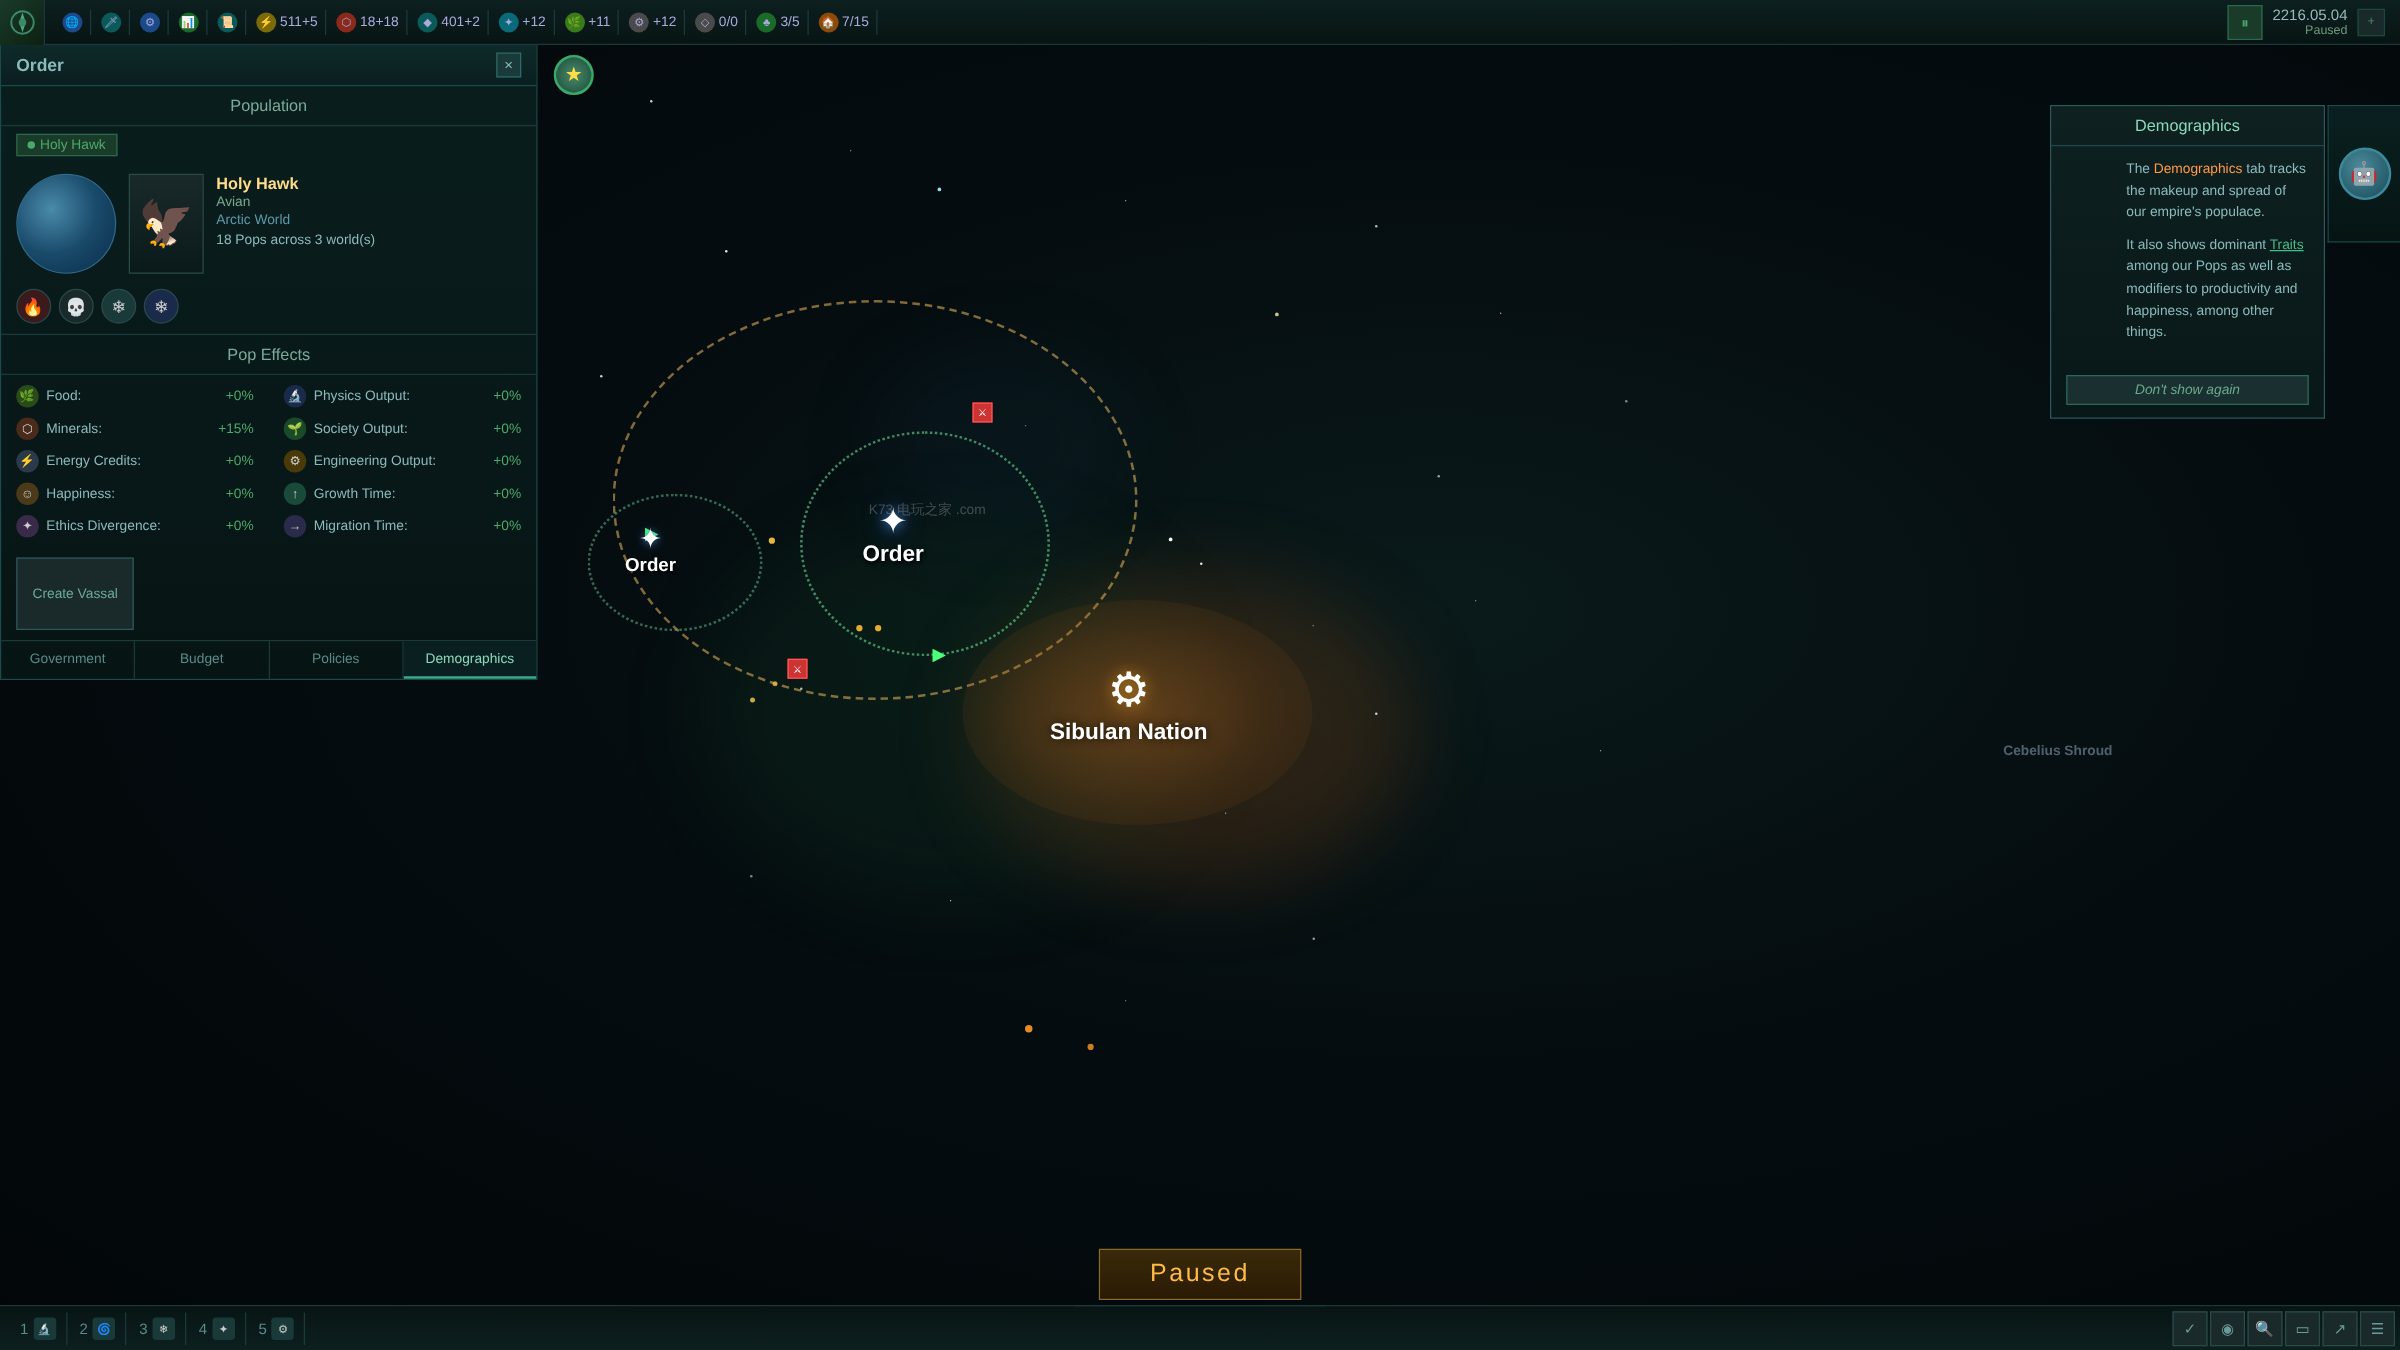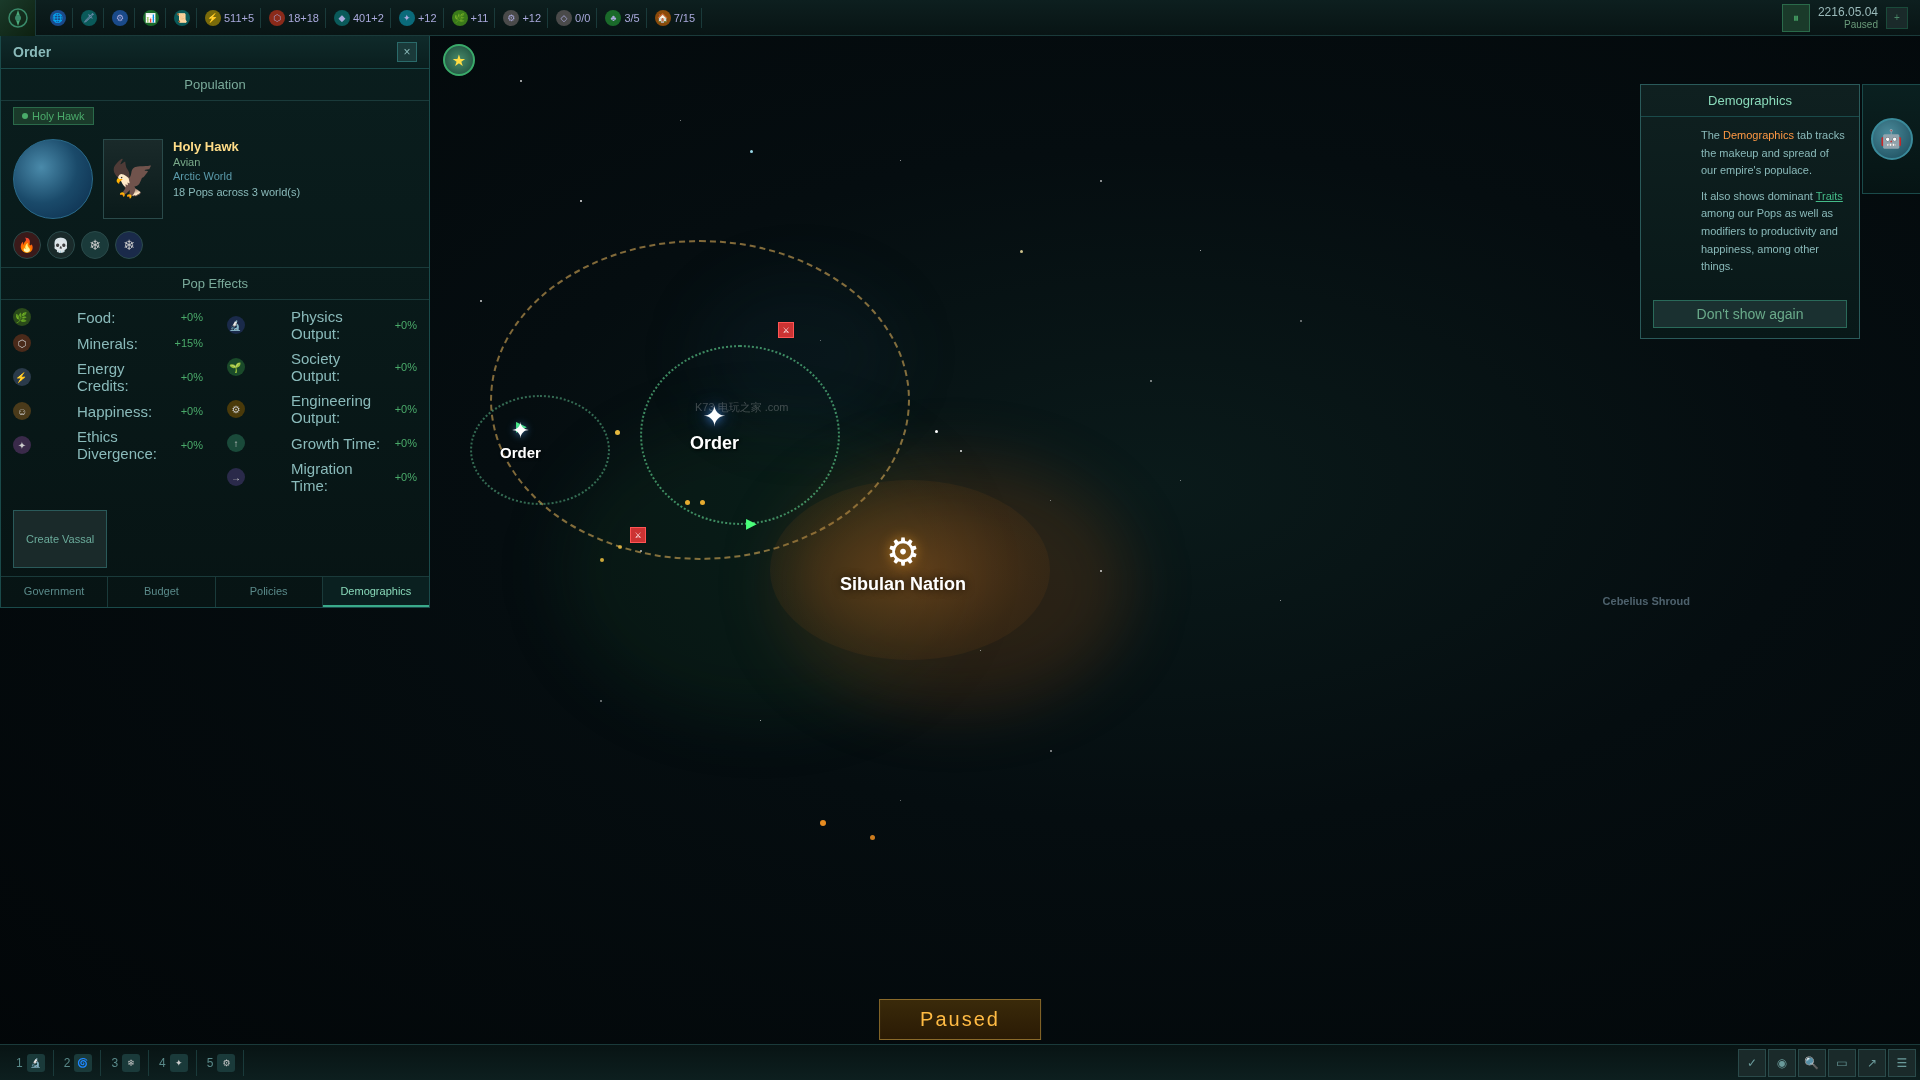--- a/index.html
+++ b/index.html
@@ -307,24 +307,23 @@
     .ei-energy { background: #2a3a4a; }
     .ei-happiness { background: #4a3a1a; }
     .ei-ethics { background: #3a2a4a; }
     .ei-physics { background: #1a2a4a; }
     .ei-society { background: #1a4a2a; }
     .ei-engineering { background: #4a3a0a; }
     .ei-growth { background: #1a4a3a; }
     .ei-migration { background: #2a2a4a; }
 
     .effect-label {
-      font-size: 15px;
+      font-size: 11px;
       color: #8ababa;
       flex: 1;
-      margin-left: 40px;
     }
 
     .effect-value {
       font-size: 11px;
       color: #4aaa6a;
     }
 
     
     .vassal-btn {
       margin: 8px 12px;
@@ -517,24 +516,25 @@
       color: #44bb88;
       text-decoration: underline;
     }
 
     .demo-btn {
       margin: 6px 12px 10px;
       background: #1a3030;
       border: 1px solid #2a6a5a;
       color: #6aaa8a;
       padding: 5px 0;
-      font-size: 14px;
+      font-size: 11px;
       cursor: pointer;
       text-align: center;
       width: calc(100% - 24px);
+      font-style: italic;
     }
 
     
     #empire-portrait {
       position: absolute;
       top: 84px;
       right: 0;
       width: 58px; height: 110px;
       background: linear-gradient(to bottom, #0a2020, #061414);
       border: 1px solid #1a4a4a;

